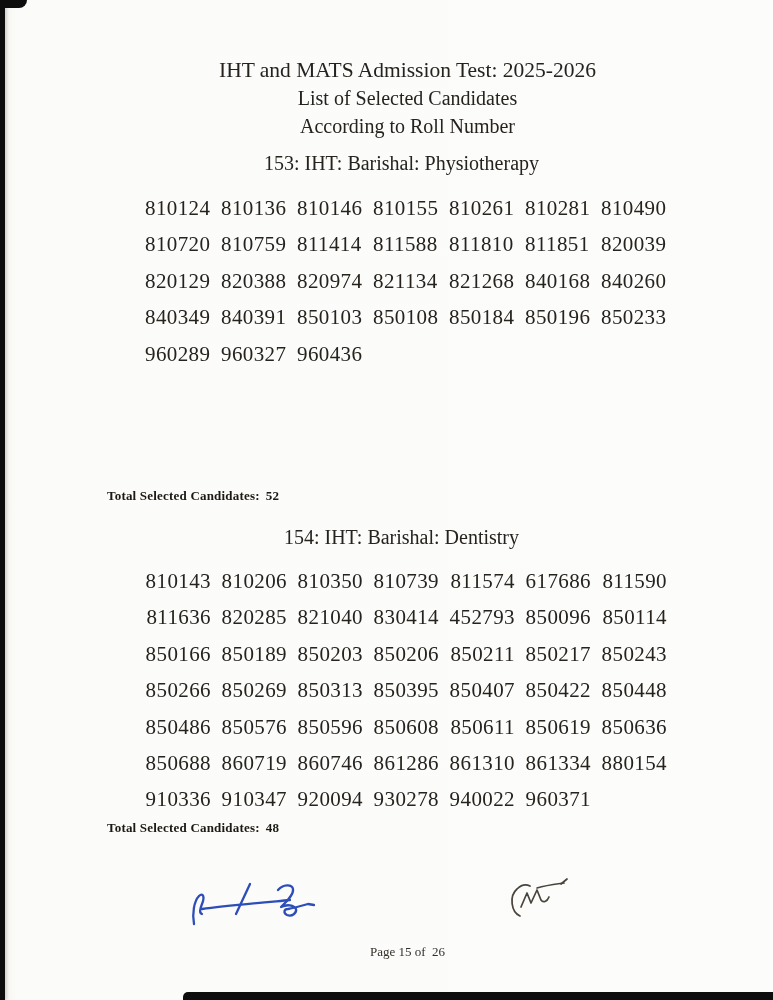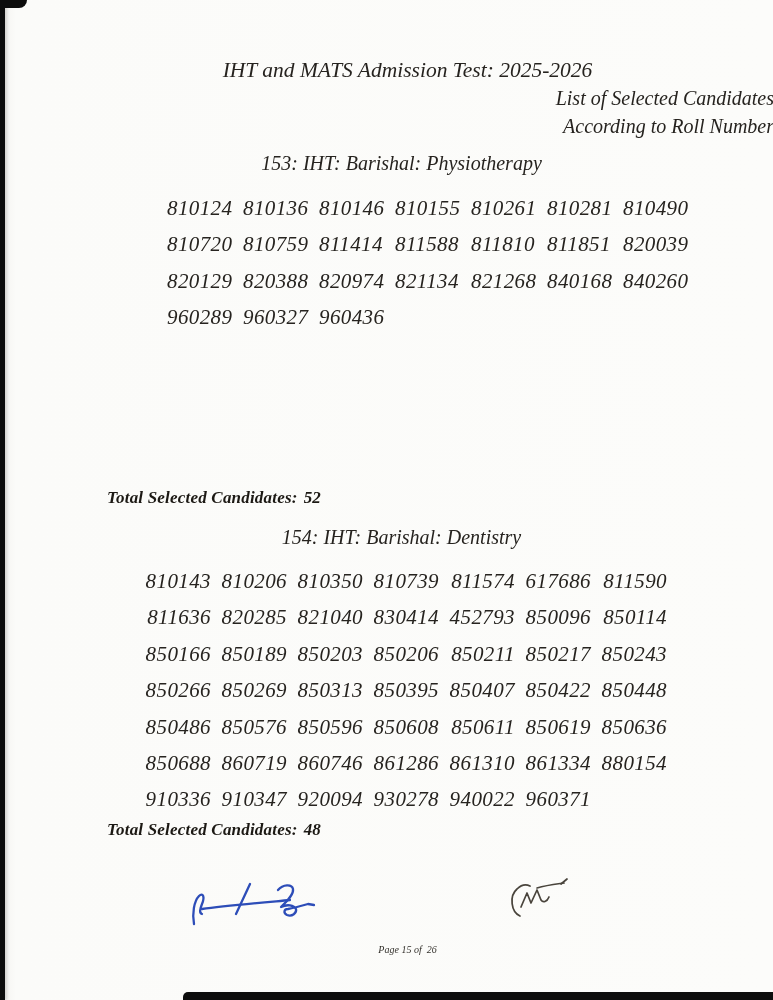--- a/index.html
+++ b/index.html
@@ -4,51 +4,50 @@
 <style>
   html,body{margin:0;padding:0;background:#e9e9e9;}
   .page{
     position:relative;
     width:773px;height:1000px;
     margin:0 auto;
     background:linear-gradient(90deg,#f3f2ef 0px,#fbfbf9 16px,#fcfcfa 100%);
     overflow:hidden;
     font-family:"Liberation Serif","DejaVu Serif",serif;
     color:#26231f;
-    font-style:italic;
   }
   
   .scan-left{position:absolute;left:0;top:0;width:5px;height:1000px;background:#0d0d0d;box-shadow:2px 0 3px rgba(60,55,50,.18);}
   .scan-corner{position:absolute;left:0;top:0;width:27px;height:8px;background:#0d0d0d;border-bottom-right-radius:12px;}
   .scan-bottom{position:absolute;left:183px;right:0;bottom:0;height:8px;background:#0d0d0d;border-top-left-radius:5px;}
   
   .header{position:absolute;top:56px;left:41px;width:733px;text-align:center;}
   .title-line{line-height:28px;}
   .title-main{font-size:21.5px;}
-  .title-sub{font-size:20px;text-align:right;}
+  .title-sub{font-size:20px;}
   
   .section-heading{position:absolute;left:35px;width:733px;text-align:center;font-size:20px;}
   .heading-1{top:152px;}
   .heading-2{top:526px;}
   
   .roll-grid{position:absolute;left:145px;}
-  .grid-1{top:198px;margin-left:22px;}
+  .grid-1{top:198px;}
   .grid-2{top:571px;text-align:right;}
   .roll-row{display:flex;gap:10px;height:21px;margin-bottom:15.4px;}
   .roll{display:inline-block;width:66px;font-size:21px;line-height:21px;letter-spacing:.4px;white-space:nowrap;}
   
-  .total-line{position:absolute;left:107px;font-weight:bold;font-size:17px;color:#1c1914;letter-spacing:.2px;}
+  .total-line{position:absolute;left:107px;font-weight:bold;font-size:13px;color:#1c1914;letter-spacing:.2px;}
   .total-1{top:488px;}
   .total-2{top:820px;}
   .total-value{margin-left:6px;}
   
   .sig-left{position:absolute;left:186px;top:876px;}
   .sig-right{position:absolute;left:503px;top:876px;}
   
-  .footer{position:absolute;top:944px;left:41px;width:733px;text-align:center;font-size:10px;white-space:pre;color:#33302b;}
+  .footer{position:absolute;top:944px;left:41px;width:733px;text-align:center;font-size:13px;white-space:pre;color:#33302b;}
 </style>
 </head>
 <body>
 
 <div class="page">
 
   <div class="scan-left"></div>
   <div class="scan-corner"></div>
   <div class="scan-bottom"></div>
 
@@ -79,20 +78,29 @@
         <span class="roll">820039</span>
       </div>
       <div class="roll-row">
         <span class="roll">820129</span>
         <span class="roll">820388</span>
         <span class="roll">820974</span>
         <span class="roll">821134</span>
         <span class="roll">821268</span>
         <span class="roll">840168</span>
         <span class="roll">840260</span>
+      </div>
+      <div class="roll-row">
+        <span class="roll">840349</span>
+        <span class="roll">840391</span>
+        <span class="roll">850103</span>
+        <span class="roll">850108</span>
+        <span class="roll">850184</span>
+        <span class="roll">850196</span>
+        <span class="roll">850233</span>
       </div>
       <div class="roll-row">
         <span class="roll">960289</span>
         <span class="roll">960327</span>
         <span class="roll">960436</span>
       </div>
     </div>
   <div class="total-line total-1">
     <span>Total Selected Candidates:</span><span class="total-value">52</span>
   </div>

